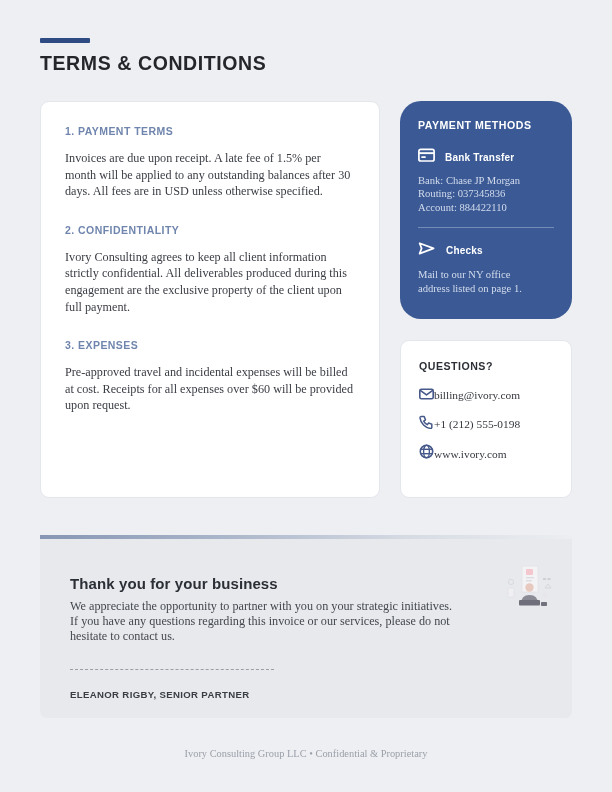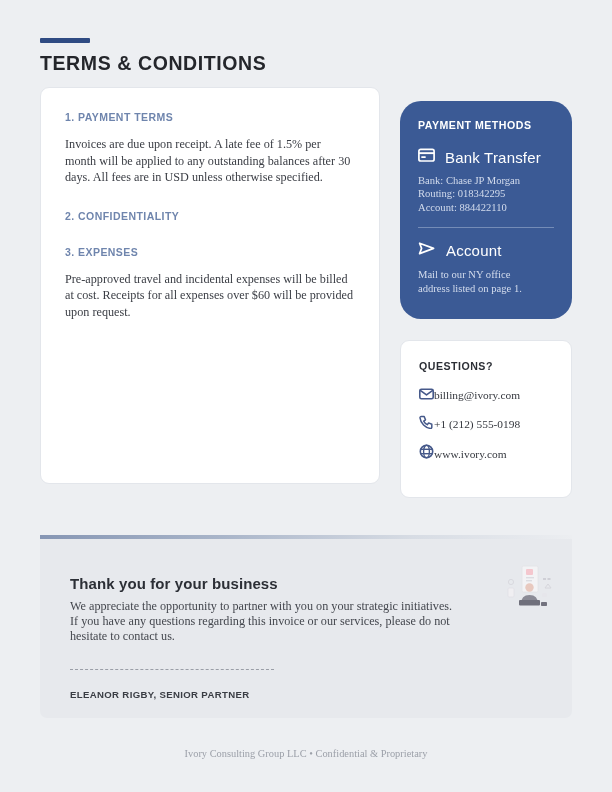--- a/index.html
+++ b/index.html
@@ -36,21 +36,21 @@
   }
 
   
   .card {
     position: absolute;
     background: #ffffff;
     border: 1px solid #e3e6eb;
     border-radius: 9px;
     box-sizing: border-box;
   }
-  .terms-card { left: 40px; top: 87px; width: 340px; height: 397px; }
+  .terms-card { left: 40px; top: 101px; width: 340px; height: 397px; }
   .questions-card { left: 400px; top: 340px; width: 172px; height: 158px; }
 
   .section-heading {
     color: #6f85ad;
     font-size: 10.5px;
     font-weight: bold;
     letter-spacing: 0.45px;
     margin: 0;
   }
   .section-body {
@@ -82,22 +82,22 @@
     color: #ffffff;
     margin: 0 0 17px 0;
   }
   .pay-method-row {
     display: flex;
     align-items: center;
     gap: 10px;
     margin-bottom: 8px;
   }
   .pay-method-label {
-    font-size: 15px;
-    font-weight: normal;
+    font-size: 10px;
+    font-weight: bold;
     color: #ffffff;
     letter-spacing: 0.2px;
   }
   .pay-detail {
     font-family: "Liberation Serif", serif;
     font-size: 10.6px;
     line-height: 13.4px;
     color: #d3dced;
     margin: 0;
   }
@@ -197,52 +197,53 @@
 
   <div class="accent-bar"></div>
   <div class="page-title">TERMS &amp; CONDITIONS</div>
 
   <div class="card terms-card">
     <div class="terms-inner">
       <div class="section-heading">1. PAYMENT TERMS</div>
       <p class="section-body gap-body">Invoices are due upon receipt. A late fee of 1.5% per month will be applied to any outstanding balances after 30 days. All fees are in USD unless otherwise specified.</p>
 
       <div class="section-heading gap-head">2. CONFIDENTIALITY</div>
+      <p class="section-body gap-body">Ivory Consulting agrees to keep all client information strictly confidential. All deliverables produced during this engagement are the exclusive property of the client upon full payment.</p>
 
       <div class="section-heading gap-head">3. EXPENSES</div>
       <p class="section-body gap-body">Pre-approved travel and incidental expenses will be billed at cost. Receipts for all expenses over $60 will be provided upon request.</p>
     </div>
   </div>
 
   <div class="pay-card">
     <div class="pay-title">PAYMENT METHODS</div>
 
     <div class="pay-method-row">
       <span class="pm-icon">
         <svg width="17" height="14" viewBox="0 0 17 14">
           <rect x="0.9" y="1.4" width="15.2" height="11.6" rx="1.8" fill="none" stroke="#ffffff" stroke-width="1.7"></rect>
           <rect x="0.9" y="4.2" width="15.2" height="1.9" fill="#ffffff"></rect>
           <rect x="3.2" y="8.2" width="4.6" height="1.7" rx="0.6" fill="#ffffff"></rect>
         </svg>
       </span>
       <span class="pay-method-label">Bank Transfer</span>
     </div>
     <p class="pay-detail" style="white-space: pre-line;">Bank: Chase JP Morgan
-Routing: 018342295
+Routing: 037345836
 Account: 884422110</p>
 
     <div class="pay-divider"></div>
 
     <div class="pay-method-row">
       <span class="pm-icon">
         <svg width="18" height="15" viewBox="0 0 18 15">
           <path d="M1.6 2.2 L15.6 7.4 L1.6 12.6 L3.6 7.4 Z" fill="none" stroke="#ffffff" stroke-width="1.7" stroke-linejoin="round"></path>
         </svg>
       </span>
-      <span class="pay-method-label">Account</span>
+      <span class="pay-method-label">Checks</span>
     </div>
     <p class="pay-detail" style="white-space: pre-line;">Mail to our NY office
 address listed on page 1.</p>
   </div>
 
   <div class="card questions-card">
     <div class="q-inner">
       <div class="q-title">QUESTIONS?</div>
 
       <div class="q-row">

